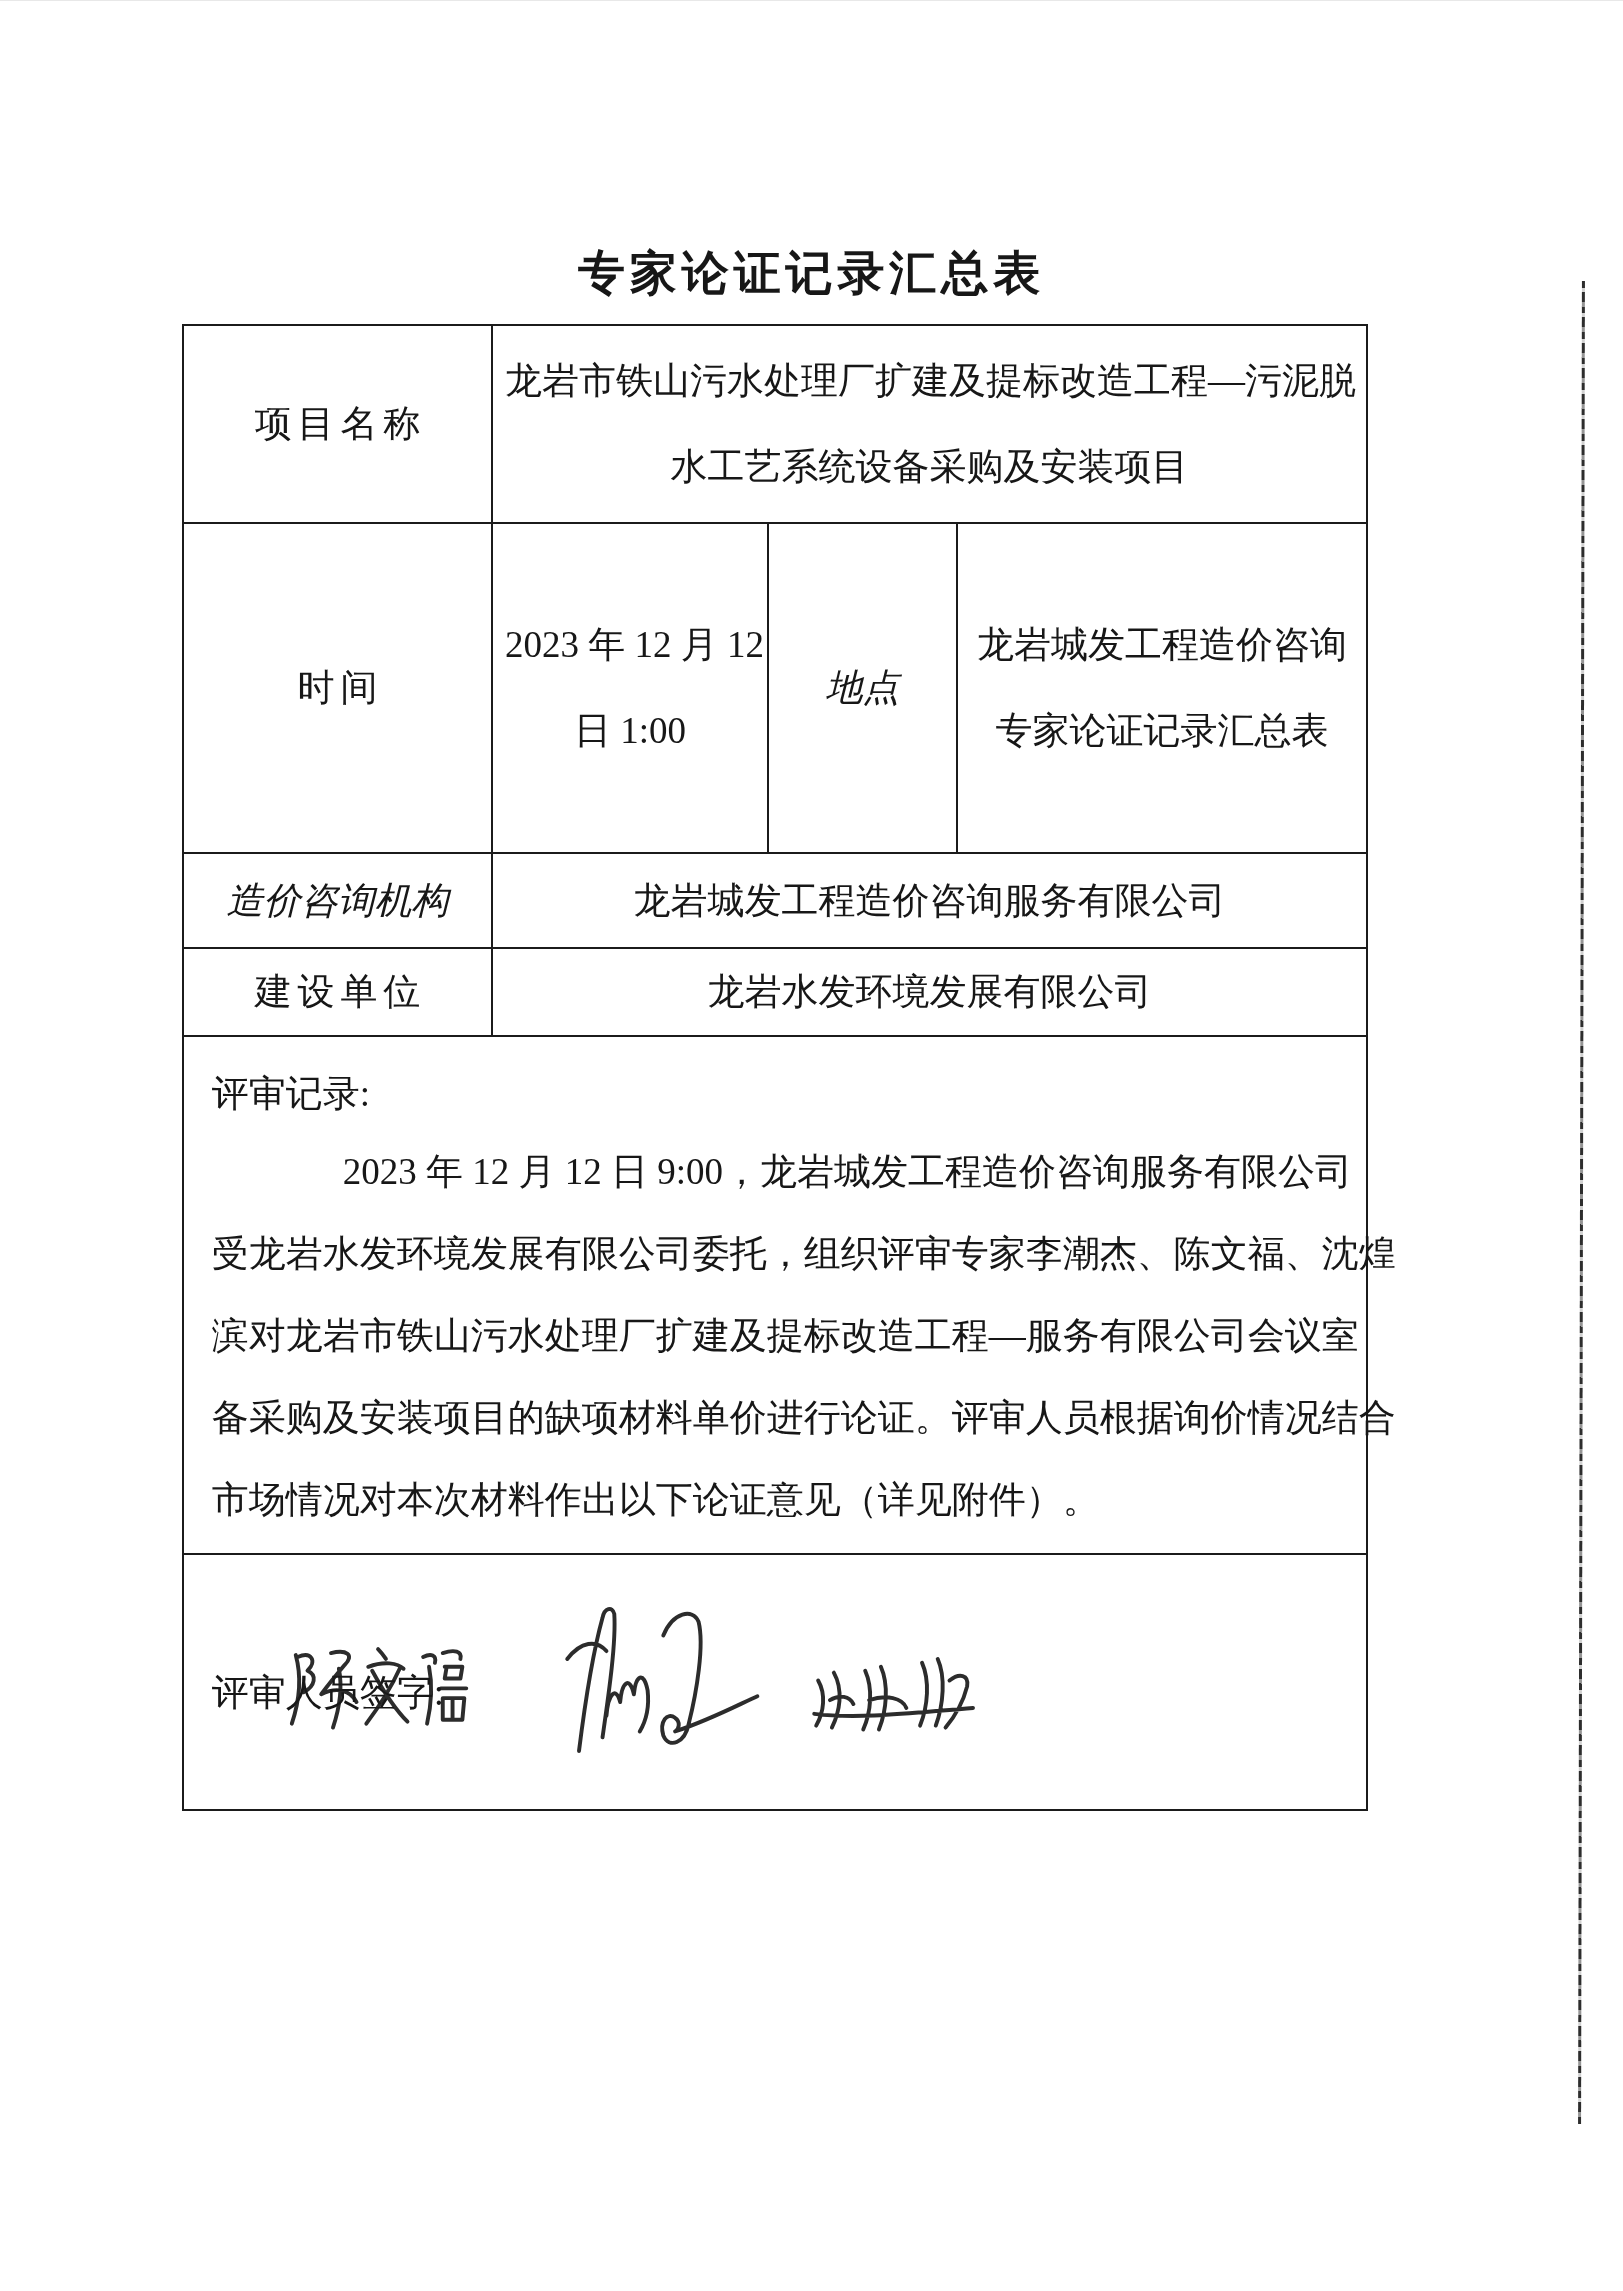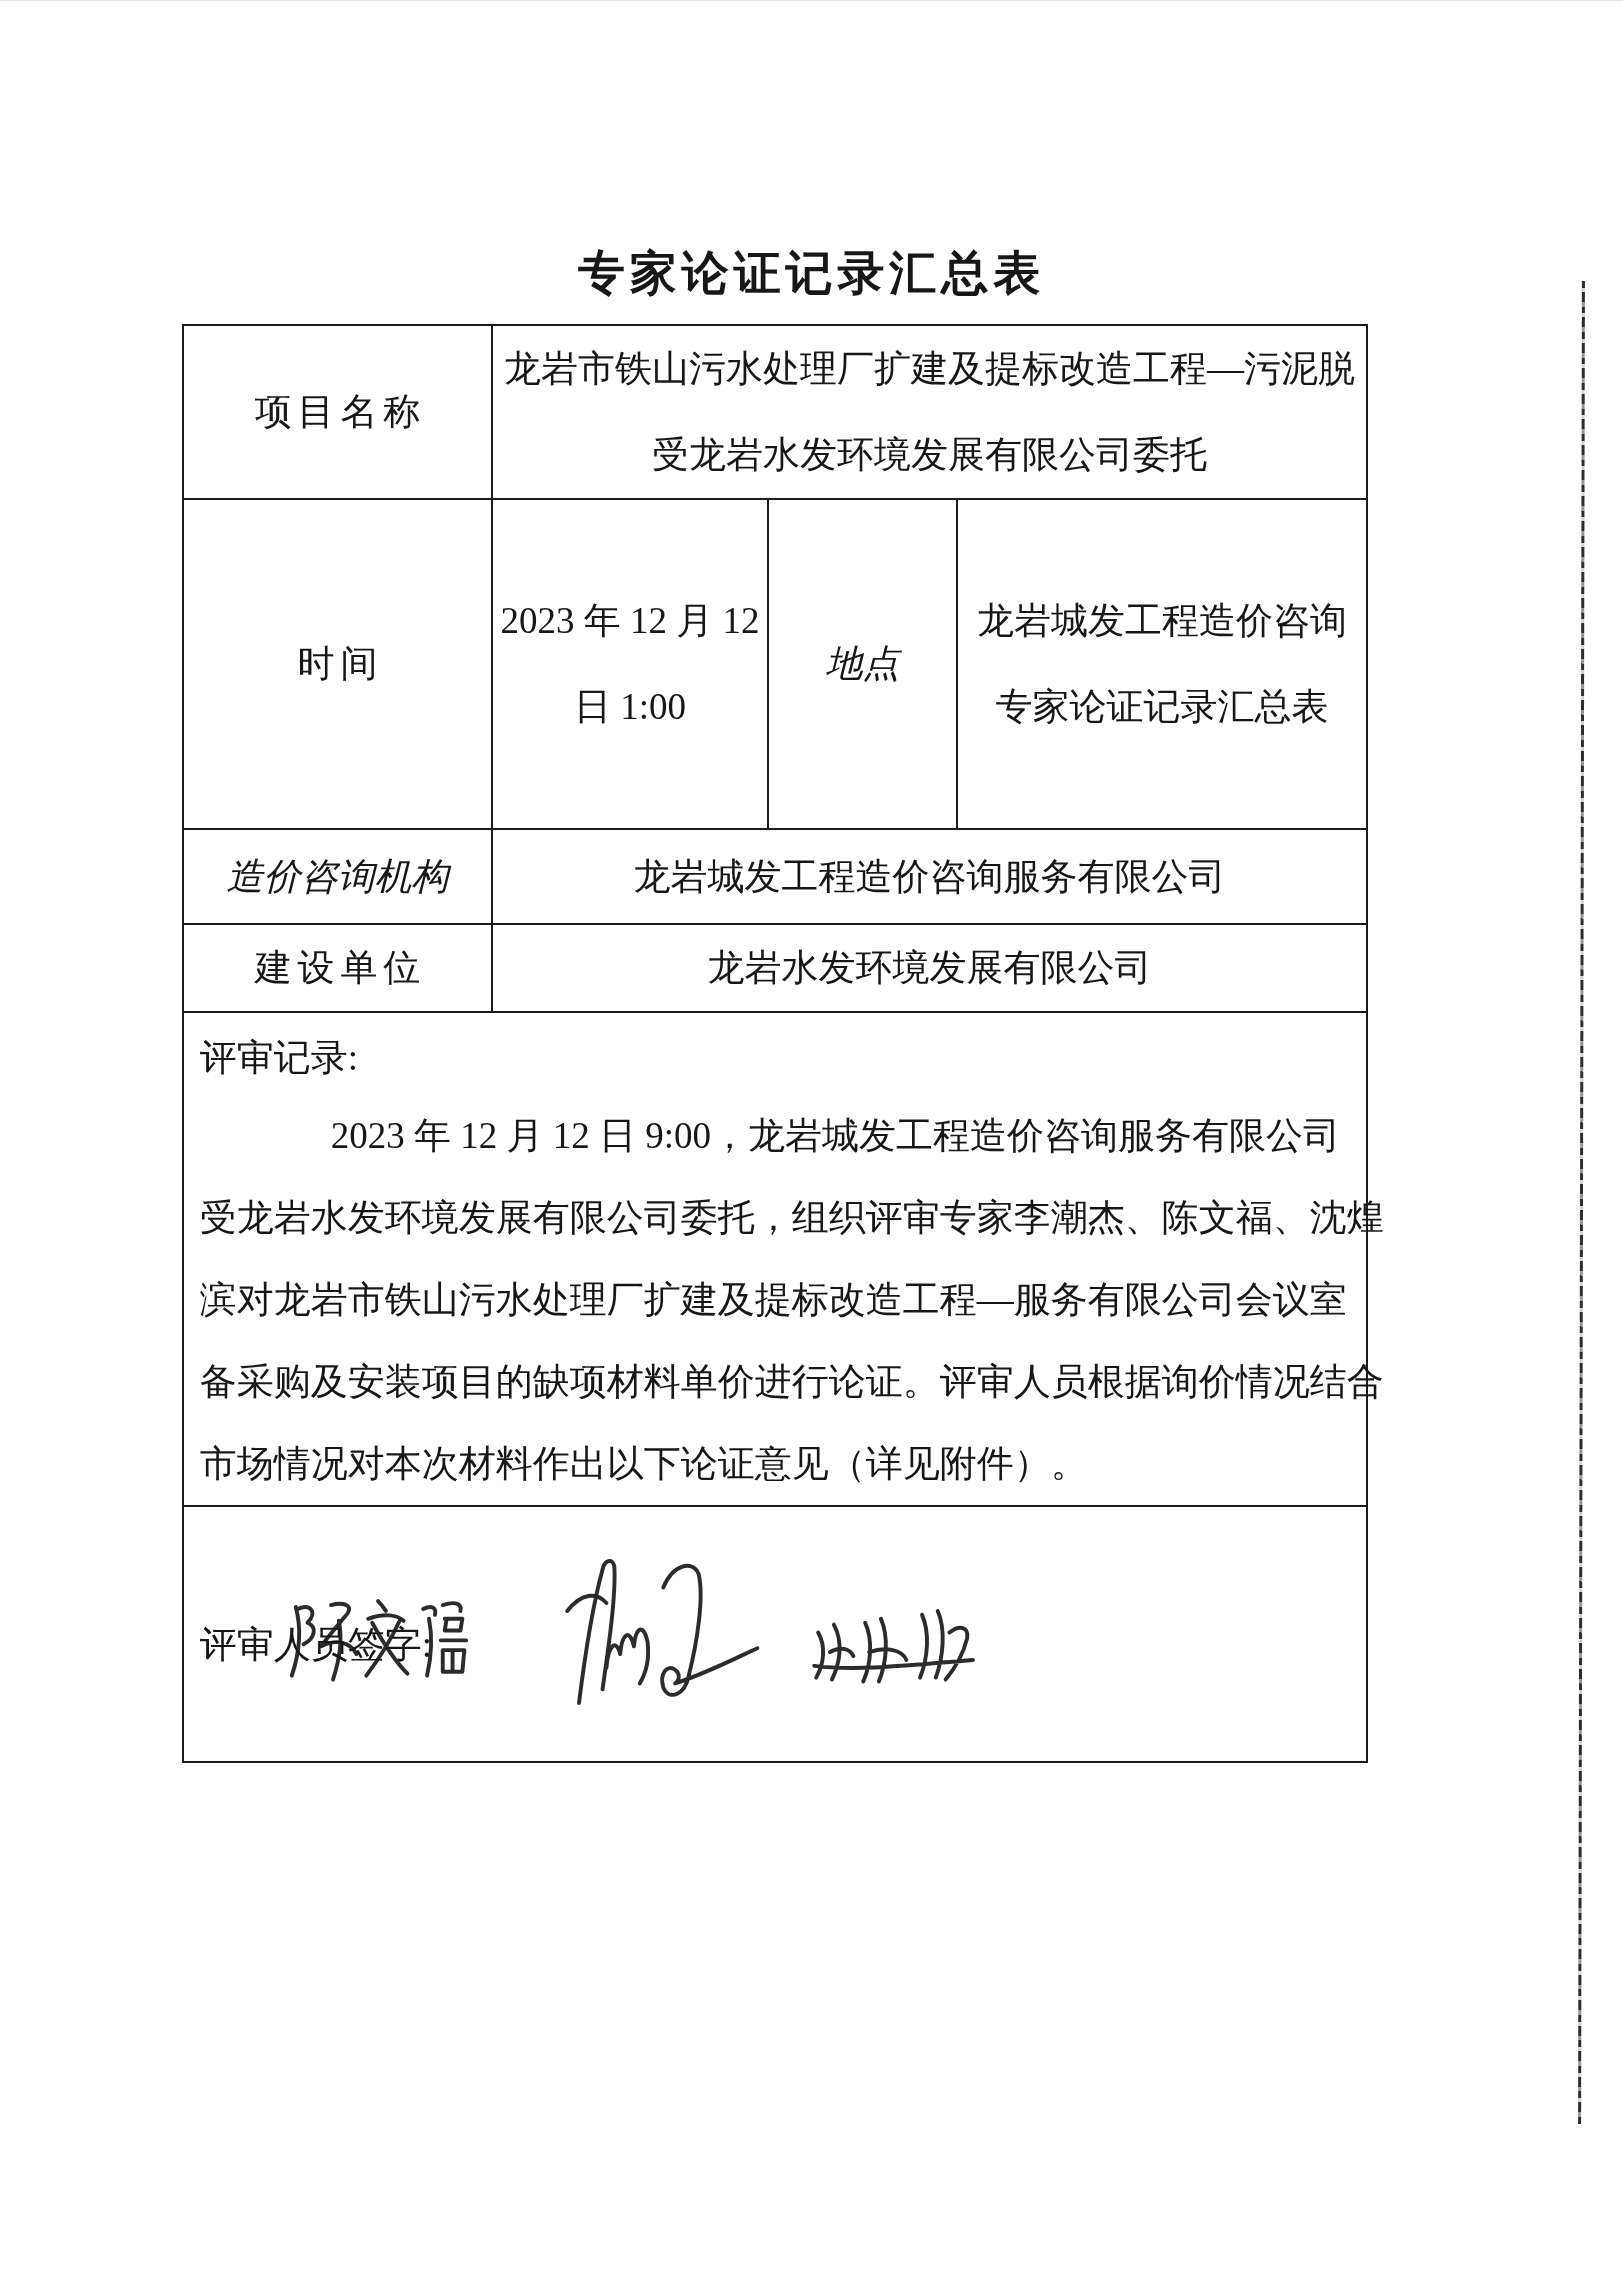--- a/index.html
+++ b/index.html
@@ -16,21 +16,21 @@
     position:absolute;top:241px;left:0;width:100%;
     margin:0;text-align:center;
     font-size:47px;font-weight:700;letter-spacing:4.9px;
   }
   table.form{
     position:absolute;left:182px;top:323px;
     width:1184px;border-collapse:collapse;table-layout:fixed;
   }
   table.form td{
     border:2.9px solid #1b1b1b;
-    padding:0;vertical-align:middle;
+    padding:12px;vertical-align:middle;
     font-size:37px;
   }
   .label-cell{
     text-align:center;font-size:39px;letter-spacing:5.9px;text-indent:5.9px;
   }
   .label-cell.tight{letter-spacing:0;text-indent:0;font-style:italic;}
   .center-lines{text-align:center;}
   .center-lines .cl{line-height:86px;white-space:nowrap;}
   .single-val{text-align:center;white-space:nowrap;}
   .top-cell{vertical-align:top;}
@@ -74,21 +74,21 @@
       <col style="width:276px">
       <col style="width:189px">
       <col style="width:410px">
     </colgroup>
 
     <tbody>
         <tr style="height:160px">
       <td class="label-cell">项目名称</td>
       <td colspan="3" class="center-lines">
         <div class="cl">龙岩市铁山污水处理厂扩建及提标改造工程—污泥脱</div>
-        <div class="cl">受龙岩水发环境发展有限公司委托</div>
+        <div class="cl">水工艺系统设备采购及安装项目</div>
       </td>
     </tr>
 
     <tr style="height:330px">
       <td class="label-cell">时间</td>
       <td class="center-lines">
         <div class="cl">2023 年 12 月 12</div>
         <div class="cl">日 1:00</div>
       </td>
       <td class="label-cell tight">地点</td>

